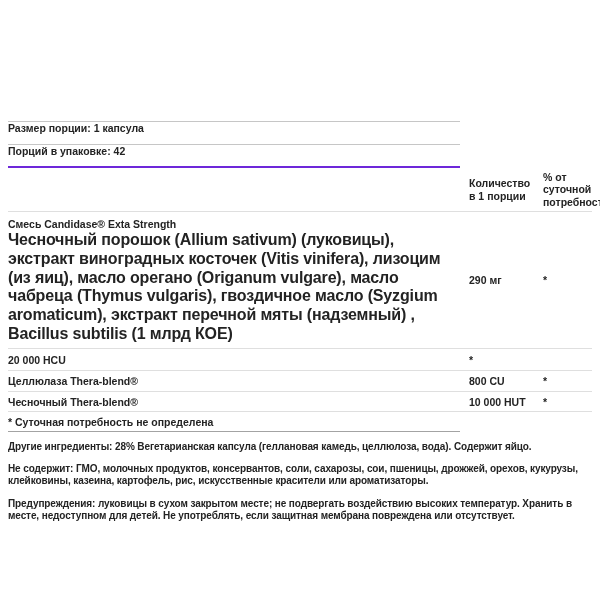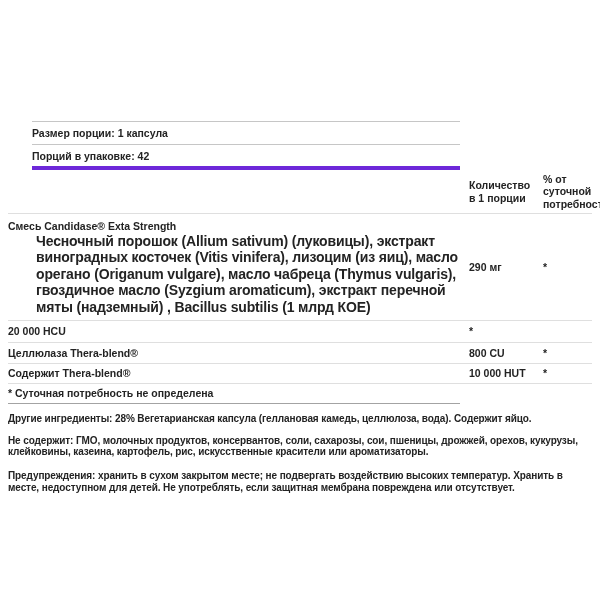--- a/index.html
+++ b/index.html
@@ -23,49 +23,46 @@
     top: 121px;
     left: 8px;
     width: 584px;
   }
   
   .serving-block { width: 452px; }
   .serving-row {
     border-top: 1px solid #c6c6c6;
     height: 22px;
     display: flex;
-    align-items: center;
-    margin-left: 24px;
   }
   .serving-row.second {
     height: 21px;
-    border-bottom: 4px solid #6d28d9;
+    border-bottom: 2px solid #6d28d9;
   }
   
   .trow {
     display: grid;
     grid-template-columns: 452px 65px 67px;
     align-items: center;
     border-bottom: 1px solid #dfdfdf;
     gap: 9px;
   }
   .trow .cell { line-height: 1.15; }
   .header-row { min-height: 43px; }
   .header-row .cell {
     white-space: pre-line;
     line-height: 1.16;
   }
   .row-simple { min-height: 20px; }
   .row-blend .cell-name { padding: 6px 0 5px 0; }
   .blend-desc {
-    font-size: 14px;
+    font-size: 16px;
     letter-spacing: -0.15px;
     line-height: 1.17;
     margin-top: 1px;
-    margin-left: 28px;
   }
   .footnote-row {
     width: 452px;
     min-height: 19px;
     display: flex;
     align-items: center;
     border-bottom: 1px solid #a3a3a3;
   }
   
   .para {
@@ -118,28 +115,28 @@
       <div class="cell">*</div>
     </div>
 
     <div class="trow row-simple">
       <div class="cell">Целлюлаза Thera-blend®</div>
       <div class="cell">800 CU</div>
       <div class="cell">*</div>
     </div>
 
     <div class="trow row-simple" style="min-height:19px">
-      <div class="cell">Содержит Thera-blend®</div>
+      <div class="cell">Чесночный Thera-blend®</div>
       <div class="cell">10 000 HUT</div>
       <div class="cell">*</div>
     </div>
 
     <div class="footnote-row">
       <span>* Суточная потребность не определена</span>
     </div>
 
   </div>
 
   <p class="para first">Другие ингредиенты: 28% Вегетарианская капсула (геллановая камедь, целлюлоза, вода). Содержит яйцо.</p>
   <p class="para">Не содержит: ГМО, молочных продуктов, консервантов, соли, сахарозы, сои, пшеницы, дрожжей, орехов, кукурузы, клейковины, казеина, картофель, рис, искусственные красители или ароматизаторы.</p>
-  <p class="para warnings">Предупреждения: хранить в сухом закрытом месте; не подвергать воздействию высоких температур. Хранить в месте, недоступном для детей. Не употреблять, если защитная мембрана повреждена или отсутствует.</p>
+  <p class="para warnings">Предупреждения: луковицы в сухом закрытом месте; не подвергать воздействию высоких температур. Хранить в месте, недоступном для детей. Не употреблять, если защитная мембрана повреждена или отсутствует.</p>
 
 </div>
 
 </body></html>

